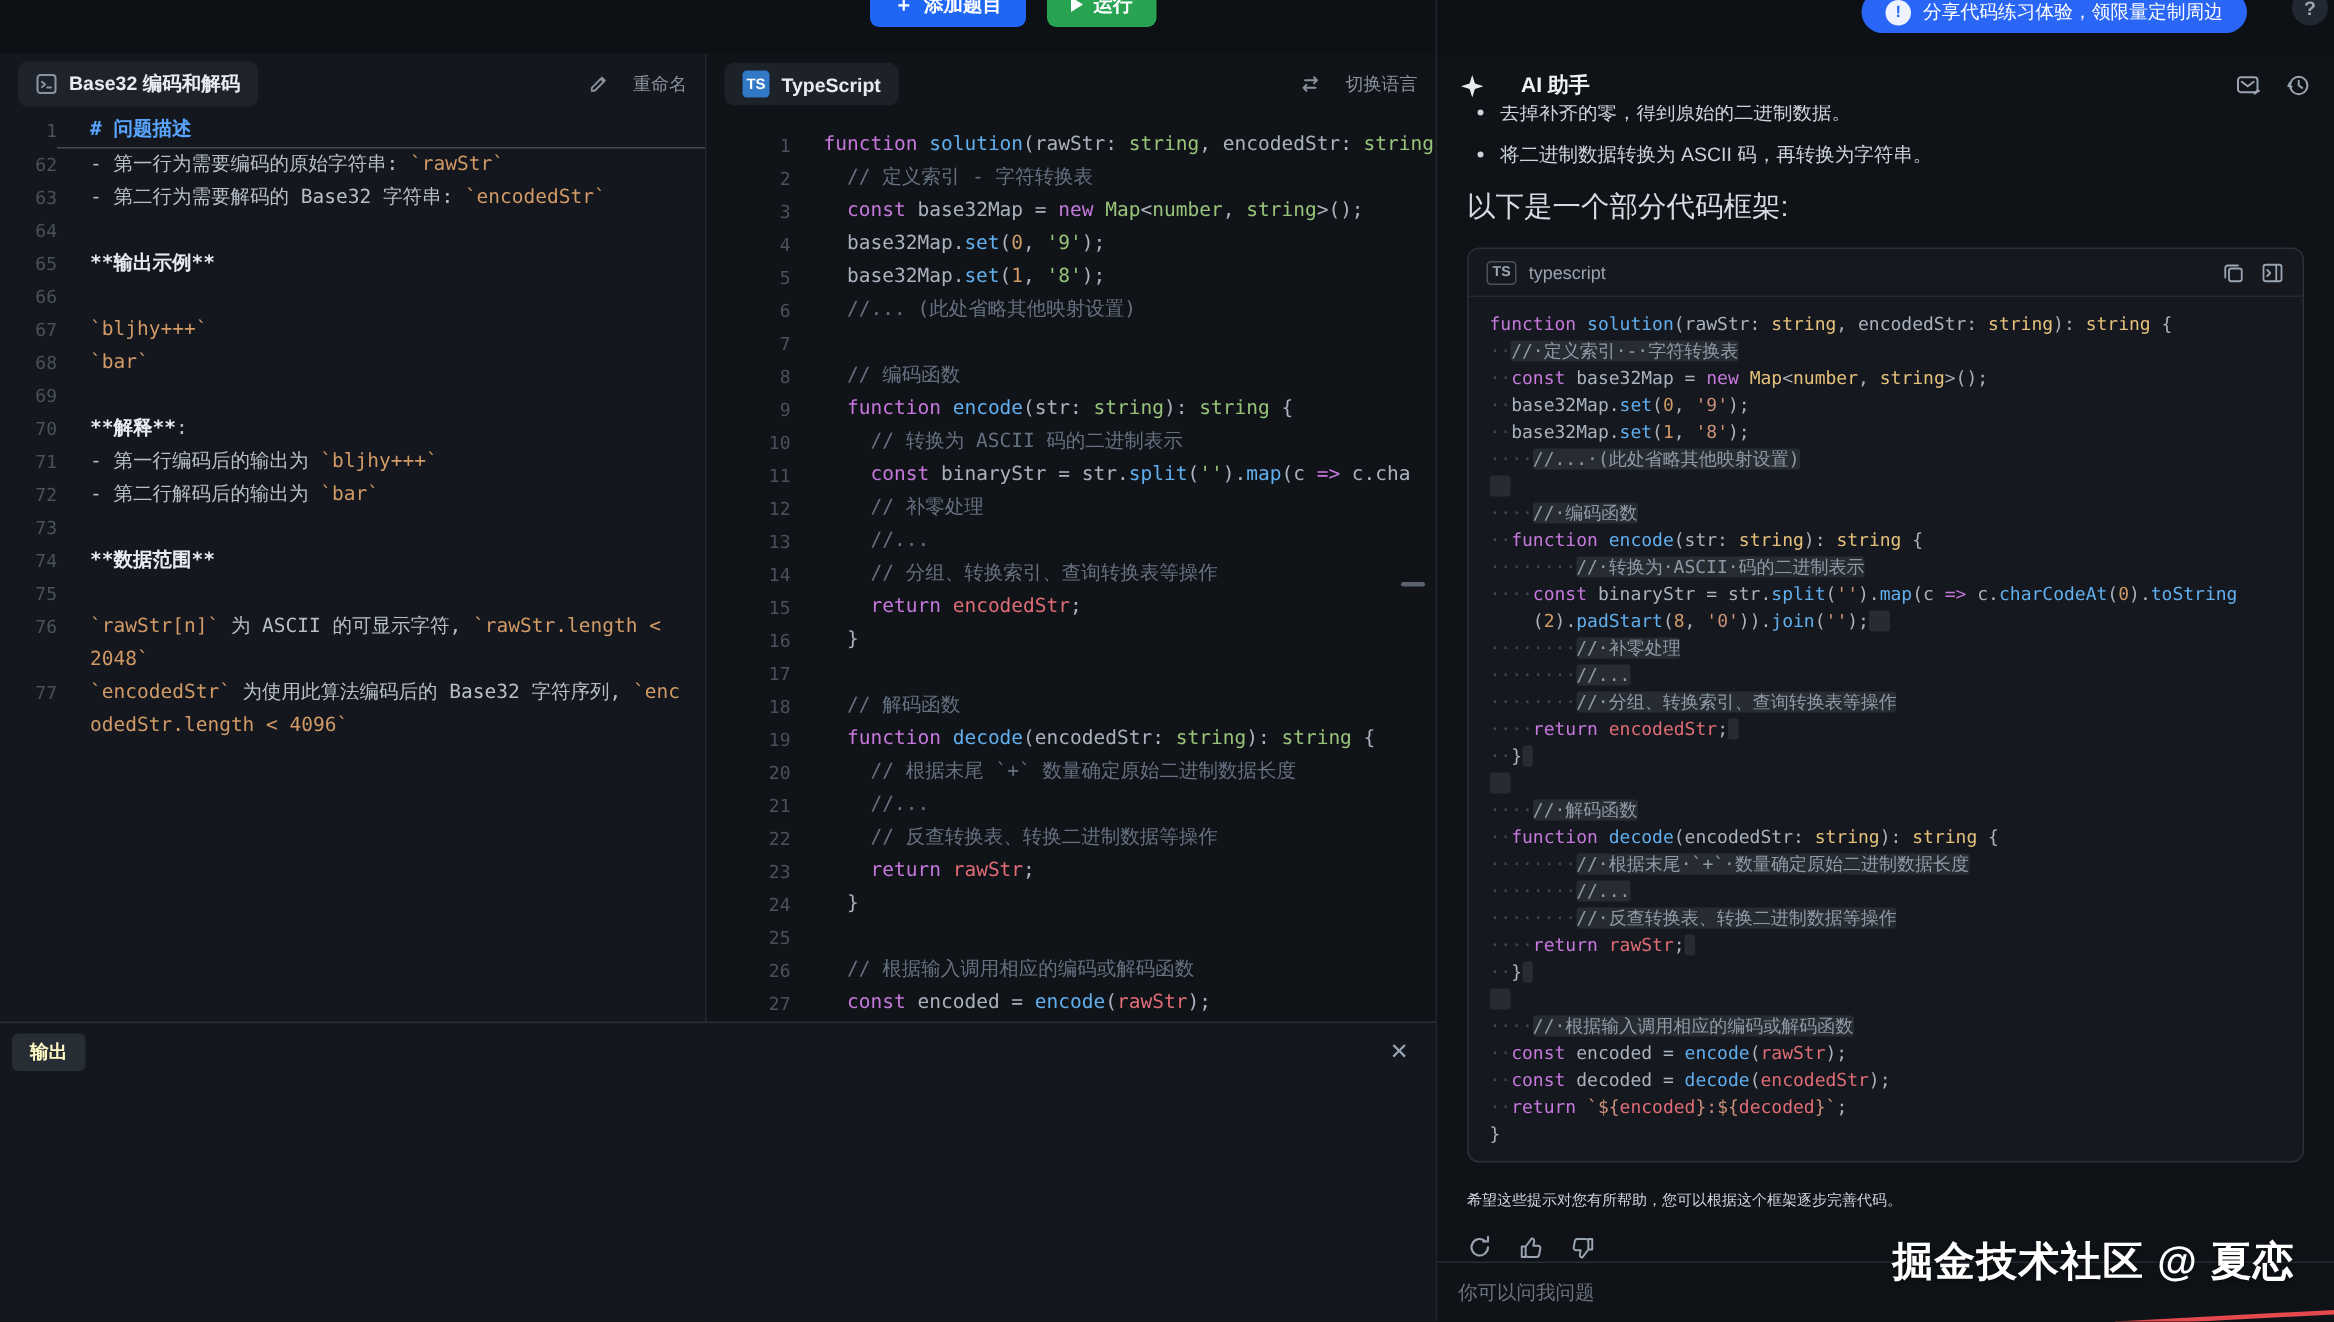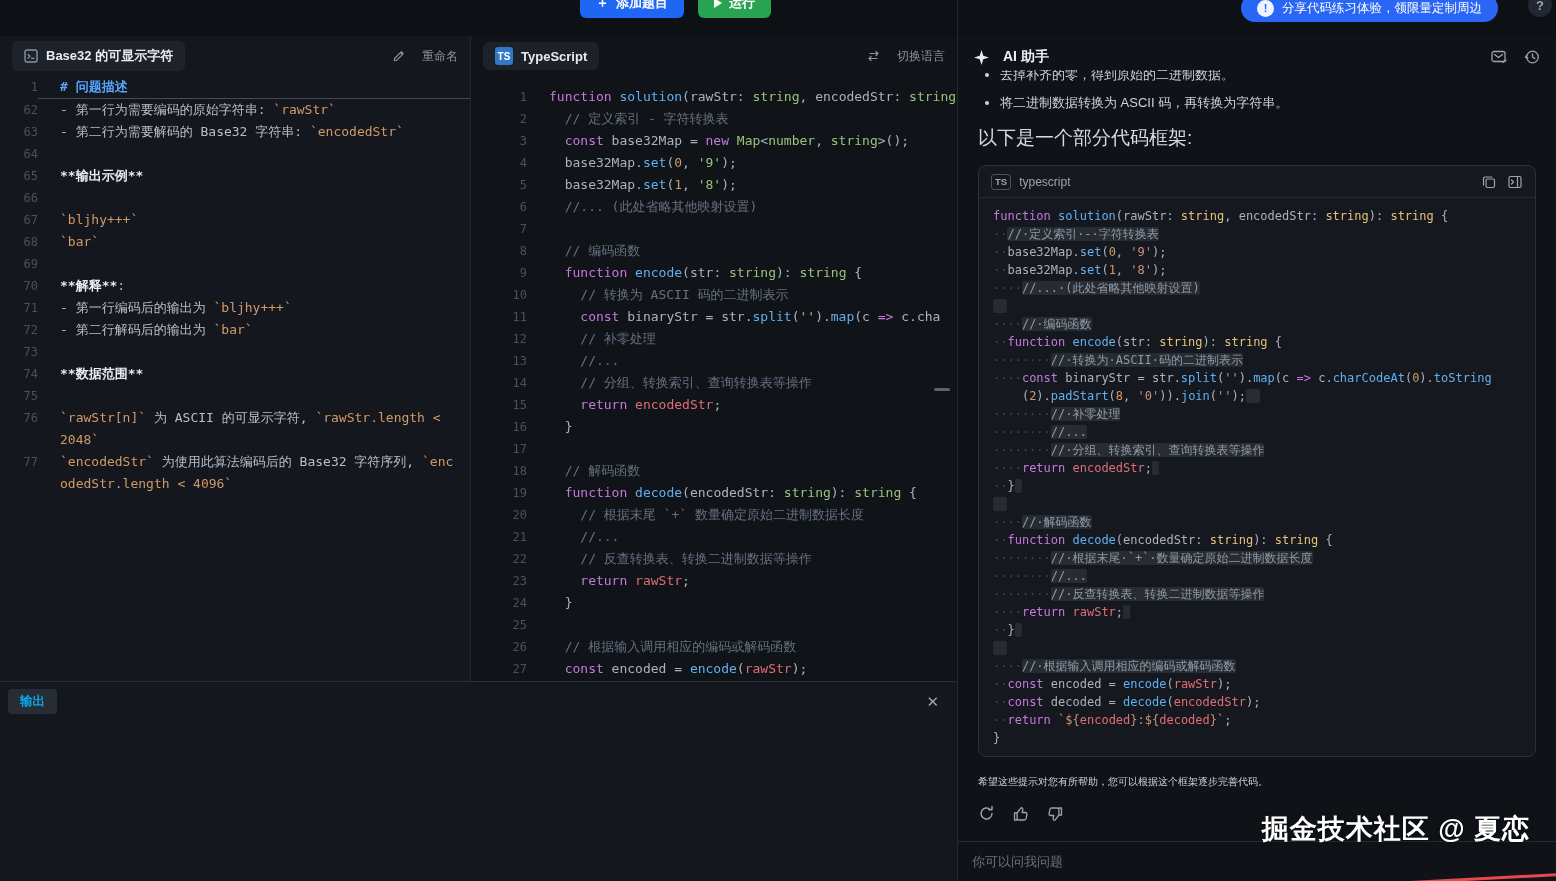--- a/index.html
+++ b/index.html
@@ -61,21 +61,21 @@
   .t-f{color:#61afef}
   .t-t{color:#98c379}
   .t-s{color:#98c379}
   .t-n{color:#d19a66}
   .t-c{color:#667080}
   .t-v{color:#e06c75}
   .t-p{color:#aab2bf}
   .scroll-dash{position:absolute;right:7px;top:352px;width:16px;height:3px;background:#5b636e;border-radius:2px}
 
   
-  .ai-header{flex:none;height:26px;margin:8px 16px 0;display:flex;align-items:center;gap:14px;
+  .ai-header{flex:none;height:26px;margin:8px 16px 0;display:flex;align-items:center;gap:25px;
     color:#eef1f5;font-size:14px;font-weight:700}
   .ai-header .hicons{margin-left:auto;display:flex;gap:16px;color:#9aa4b2}
   .icon-btn{background:none;border:none;color:#9aa4b2;cursor:pointer;display:flex;align-items:center}
   .ai-body{flex:1;overflow:hidden;padding:4px 20px 0}
   .ai-bullets{list-style:disc;margin-left:22px;color:#ccd3db;font-size:13px;line-height:21px}
   .ai-bullets li:first-child{margin-top:-10px}
   .ai-bullets li{margin-bottom:7px}
   .frame-label{margin-top:12px;color:#d6dbe1;font-size:19px}
   .ai-code-block{margin-top:14px;background:#15191f;border:1px solid #2b313a;border-radius:8px;overflow:hidden}
   .ai-code-head{height:32px;display:flex;align-items:center;gap:8px;padding:0 12px;border-bottom:1px solid #242a32;color:#9aa4b2;font-size:12px}
@@ -89,25 +89,25 @@
   .code-ai .t-ch{color:#909aa7;background:rgba(130,140,155,.17);border-radius:2px}
   .code-ai .t-g{background:rgba(130,140,155,.17);border-radius:2px}
   .ai-note{margin-top:18px;color:#ccd3db;font-size:10px}
   .ai-actions{margin-top:16px;display:flex;gap:18px}
   .ai-input{flex:none;height:40px;border-top:1px solid #262b33;display:flex;align-items:center;padding:0 14px;cursor:text;background:#0f1318}
   .ai-placeholder{color:#6b7280;font-size:13px}
 
   
   .output-panel{position:absolute;left:0;top:681px;width:957px;height:200px;background:#14171d;border-top:1px solid #2a2f37}
   .output-head{display:flex;align-items:center;justify-content:space-between;padding:7px 18px 0 8px}
-  .output-tab{background:#272d35;border-radius:4px;padding:4px 12px;color:#0ea5e9;font-size:12.5px;font-weight:700}
+  .output-tab{background:#272d35;border-radius:4px;padding:4px 12px;color:#fef9c3;font-size:12.5px;font-weight:700}
   .output-close{color:#9aa4b2;font-size:15px;cursor:pointer;line-height:1}
 
   
-  .watermark{position:absolute;right:26px;bottom:34px;z-index:60;color:#fff;font-size:27px;font-weight:700;
+  .watermark{position:absolute;right:26px;bottom:22px;z-index:60;color:#fff;font-size:27px;font-weight:700;
     letter-spacing:1px;text-shadow:0 1px 4px rgba(0,0,0,.55);pointer-events:none}
   .wm-line{position:absolute;right:-4px;bottom:1px;width:150px;height:3px;background:#e5484d;transform:rotate(-3deg);z-index:59}
 
   svg{display:block}
 </style>
 </head>
 <body>
 
 <div class="app">
 
@@ -133,21 +133,21 @@
     </div>
   </header>
 
   <section class="left-panel">
     <div class="phead">
       <div class="title-badge">
         <svg width="14" height="14" viewBox="0 0 14 14">
           <rect x="1" y="1" width="12" height="12" rx="2" fill="none" stroke="#8a919f" stroke-width="1.4"></rect>
           <path d="M4 5.5l2 1.8-2 1.8M7.5 9.3h2.5" fill="none" stroke="#8a919f" stroke-width="1.3" stroke-linecap="round"></path>
         </svg>
-        <span>Base32 的可显示字符</span>
+        <span>Base32 编码和解码</span>
       </div>
       <button class="ghost-btn">
         <svg width="12" height="12" viewBox="0 0 12 12">
           <path d="M1.5 10.5v-2l6-6 2 2-6 6h-2zM8.3 1.7l2 2" fill="none" stroke="#8a919f" stroke-width="1.2" stroke-linecap="round"></path>
         </svg>
         <span>重命名</span>
       </button>
     </div>
     <div class="code md-area">
       <div id="md-sticky" class="md-sticky">
@@ -400,20 +400,23 @@
           </div>
         </div>
         <div id="ai-code" class="code code-ai">
             <div class="cl">
               <span class="cc"><span class="t-k">function</span><span class="t-p"> </span><span class="t-f">solution</span><span class="t-p">(rawStr: </span><span class="t-t">string</span><span class="t-p">, encodedStr: </span><span class="t-t">string</span><span class="t-p">): </span><span class="t-t">string</span><span class="t-p"> {</span></span>
             </div>
             <div class="cl">
               <span class="cc"><span class="t-w">··</span><span class="t-ch">//·定义索引·-·字符转换表</span></span>
             </div>
             <div class="cl">
+              <span class="cc"><span class="t-w">··</span><span class="t-k">const</span><span class="t-p"> base32Map = </span><span class="t-k">new</span><span class="t-p"> </span><span class="t-t">Map</span><span class="t-p">&lt;</span><span class="t-t">number</span><span class="t-p">, </span><span class="t-t">string</span><span class="t-p">&gt;();</span></span>
+            </div>
+            <div class="cl">
               <span class="cc"><span class="t-w">··</span><span class="t-p">base32Map.</span><span class="t-f">set</span><span class="t-p">(</span><span class="t-n">0</span><span class="t-p">, </span><span class="t-s">'9'</span><span class="t-p">);</span></span>
             </div>
             <div class="cl">
               <span class="cc"><span class="t-w">··</span><span class="t-p">base32Map.</span><span class="t-f">set</span><span class="t-p">(</span><span class="t-n">1</span><span class="t-p">, </span><span class="t-s">'8'</span><span class="t-p">);</span></span>
             </div>
             <div class="cl">
               <span class="cc"><span class="t-w">····</span><span class="t-ch">//...·(此处省略其他映射设置)</span></span>
             </div>
             <div class="cl">
               <span class="cc"><span class="t-g">  </span></span>

